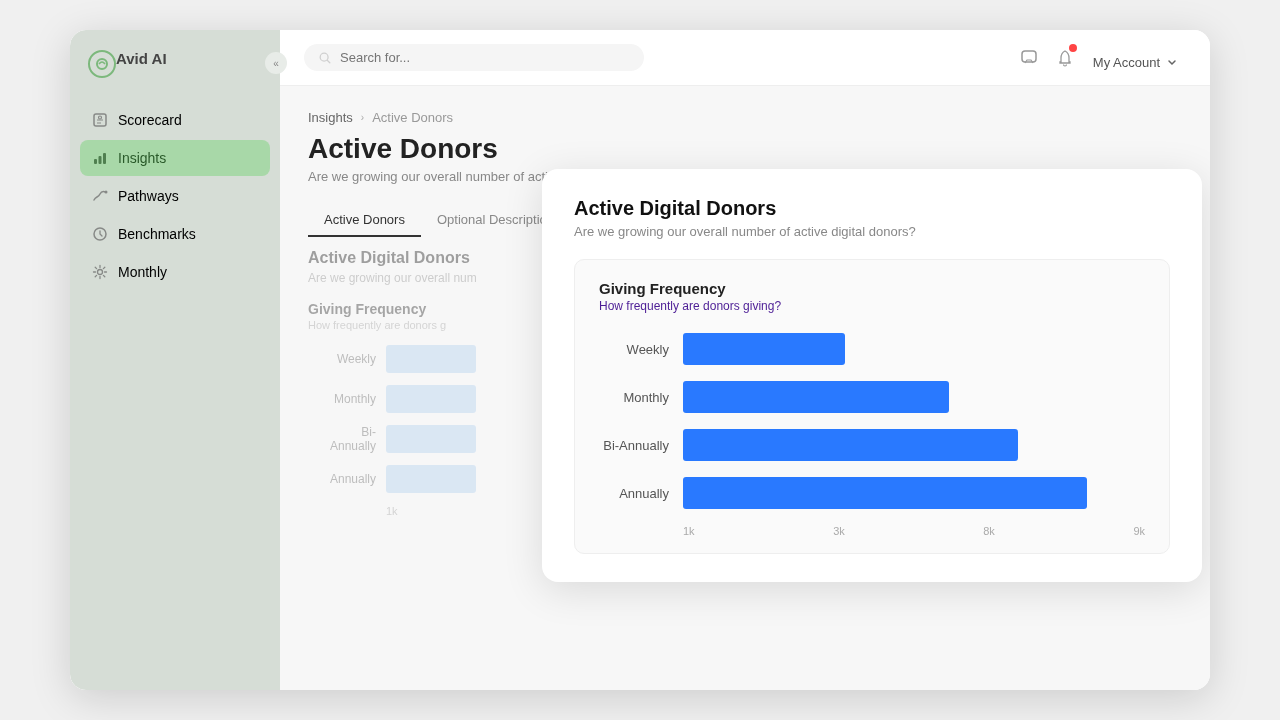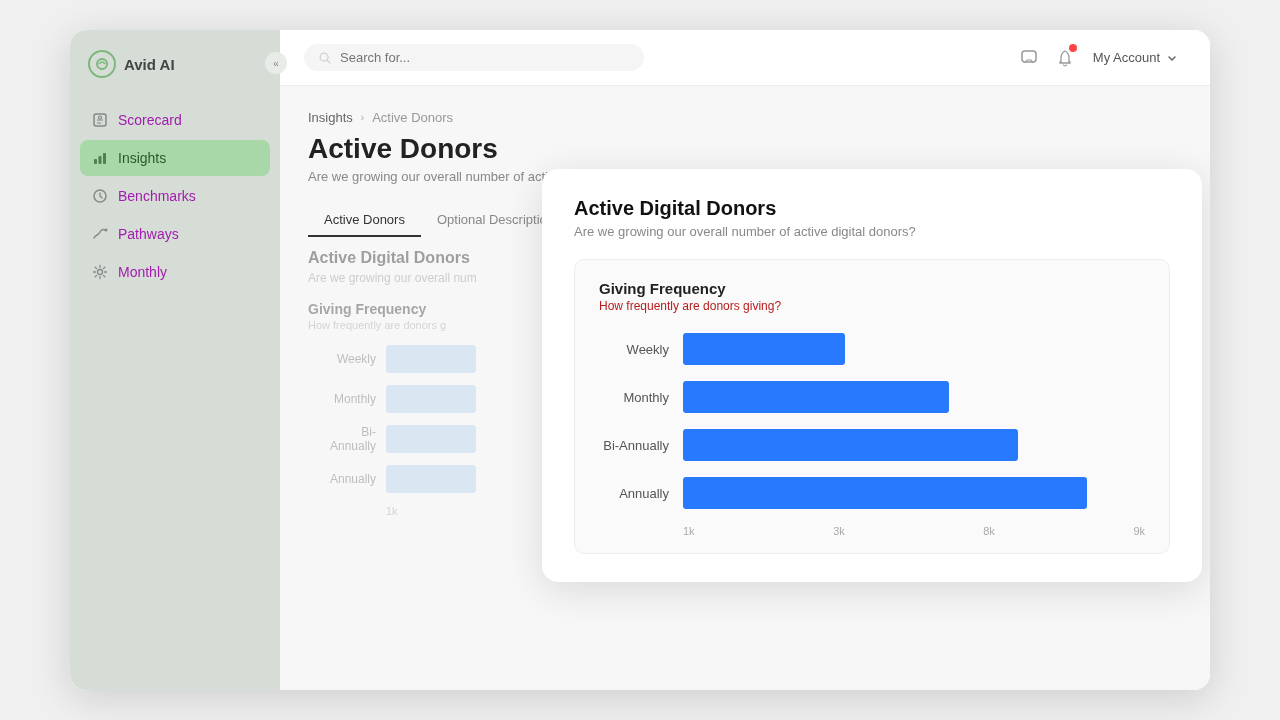--- a/index.html
+++ b/index.html
@@ -31,22 +31,21 @@
       background: #d6ddd6;
       flex-shrink: 0;
       display: flex;
       flex-direction: column;
       padding: 0;
       border-radius: 16px 0 0 16px;
     }
 
     .sidebar-logo {
       display: flex;
-      align-items: center;
-      gap: 8px;
+      align-items: flex-start;
       padding: 20px 18px 16px;
     }
 
     .logo-icon {
       width: 28px;
       height: 28px;
       border-radius: 50%;
       border: 2px solid #7cb87c;
       display: flex;
       align-items: center;
@@ -88,21 +87,21 @@
     }
 
     .nav-item {
       display: flex;
       align-items: center;
       gap: 10px;
       padding: 10px 12px;
       border-radius: 8px;
       cursor: pointer;
       font-size: 14px;
-      color: #a21caf;
+      color: #000000;
       transition: background 0.15s;
     }
 
     .nav-item.active {
       background: #a8d8a8;
       color: #2a5a2a;
       font-weight: 500;
     }
 
     .nav-icon {
@@ -156,21 +155,21 @@
       font-size: 13px;
       color: #8b5cf6;
       outline: none;
       flex: 1;
     }
 
     .topbar-spacer { flex: 1; }
 
     .topbar-icons {
       display: flex;
-      align-items: center;
+      align-items: flex-end;
       gap: 4px;
     }
 
     .icon-btn {
       width: 32px;
       height: 32px;
       display: flex;
       align-items: center;
       justify-content: center;
       cursor: pointer;
@@ -371,21 +370,21 @@
 
     .chart-heading {
       font-size: 15px;
       font-weight: 700;
       color: #222;
       margin-bottom: 2px;
     }
 
     .chart-question {
       font-size: 12px;
-      color: #b91c1c;
+      color: #4c1d95;
       margin-bottom: 20px;
     }
 
     
     .bar-chart {
       position: relative;
     }
 
     .bar-row {
       display: flex;
@@ -460,32 +459,32 @@
         <svg class="nav-icon" viewBox="0 0 16 16" fill="none">
           <rect x="2" y="9" width="3" height="5" rx="1" fill="#2a5a2a"></rect>
           <rect x="6.5" y="6" width="3" height="8" rx="1" fill="#2a5a2a"></rect>
           <rect x="11" y="3" width="3" height="11" rx="1" fill="#2a5a2a"></rect>
         </svg>
         <span>Insights</span>
       </div>
 
       <div class="nav-item">
         <svg class="nav-icon" viewBox="0 0 16 16" fill="none">
+          <path d="M2 12 C4 8, 6 10, 8 6 C10 2, 12 4, 14 4" stroke="#666" stroke-width="1.5" fill="none" stroke-linecap="round"></path>
+          <circle cx="14" cy="4" r="1.5" fill="#666"></circle>
+        </svg>
+        <span>Pathways</span>
+      </div>
+
+      <div class="nav-item">
+        <svg class="nav-icon" viewBox="0 0 16 16" fill="none">
           <circle cx="8" cy="8" r="6" stroke="#666" stroke-width="1.5" fill="none"></circle>
           <path d="M8 5v3l2 2" stroke="#666" stroke-width="1.3" stroke-linecap="round"></path>
         </svg>
         <span>Benchmarks</span>
-      </div>
-
-      <div class="nav-item">
-        <svg class="nav-icon" viewBox="0 0 16 16" fill="none">
-          <path d="M2 12 C4 8, 6 10, 8 6 C10 2, 12 4, 14 4" stroke="#666" stroke-width="1.5" fill="none" stroke-linecap="round"></path>
-          <circle cx="14" cy="4" r="1.5" fill="#666"></circle>
-        </svg>
-        <span>Pathways</span>
       </div>
 
       <div class="nav-item">
         <svg class="nav-icon" viewBox="0 0 16 16" fill="none">
           <circle cx="8" cy="8" r="2.5" stroke="#666" stroke-width="1.3" fill="none"></circle>
           <path d="M8 1.5v2M8 12.5v2M1.5 8h2M12.5 8h2M3.2 3.2l1.4 1.4M11.4 11.4l1.4 1.4M3.2 12.8l1.4-1.4M11.4 4.6l1.4-1.4" stroke="#666" stroke-width="1.3" stroke-linecap="round"></path>
         </svg>
         <span>Monthly</span>
       </div>
     </nav>

